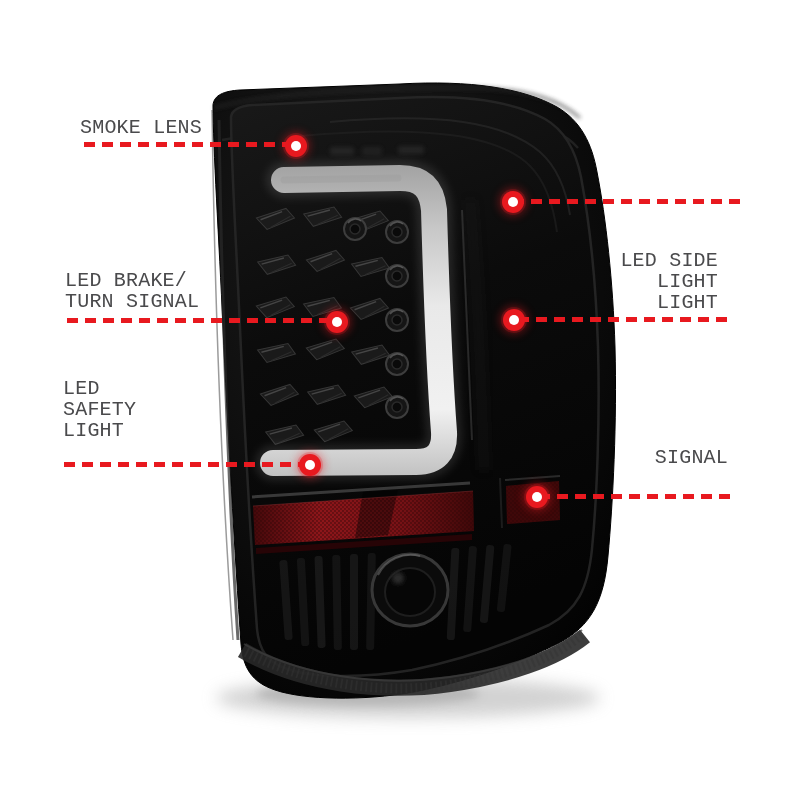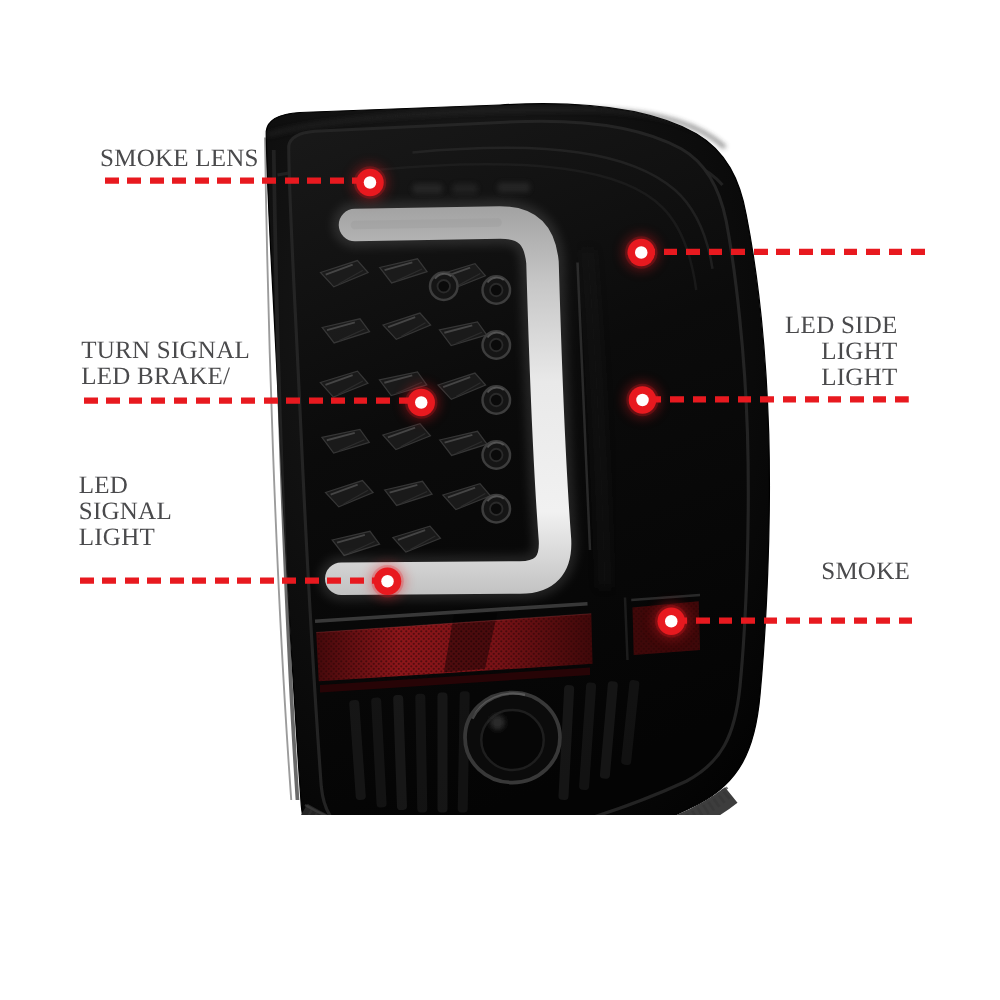--- a/index.html
+++ b/index.html
@@ -1,21 +1,21 @@
 <!DOCTYPE html>
 <html style="--label-text: #4a4a4c; --callout-red: #e8191f; --dot-center: #ffffff; --housing-black: #0c0c0c; --light-bar-gray: #ececec; --reflector-red: #8e161a; --shadow-gray: #c7c7c7; --page-bg: #ffffff;"><head>
 <meta charset="utf-8">
 <style>
   html,body{margin:0;padding:0;background:#ffffff;}
   .stage{
     position:relative;
-    width:800px;height:652px;
+    width:800px;height:800px;
     background:var(--page-bg,#ffffff);
     overflow:hidden;
-    font-family:Liberation Serif, serif;
+    font-family:Liberation Mono, monospace;
   }
   .art{position:absolute;left:0;top:0;width:800px;height:800px;display:block;}
   .callout-label{
     position:absolute;
     font-size:20px;
     line-height:21px;
     letter-spacing:0.2px;
     color:var(--label-text,#4a4a4c);
     white-space:nowrap;
   }
@@ -228,41 +228,41 @@
   <div class="callout-label" style="left:80px;top:117px;">
     <div>SMOKE LENS</div>
   </div>
   <div class="dash" style="left:84px;top:142px;width:206px;"></div>
   <div class="dot" style="left:285px;top:135px;"></div>
 
   <div class="dash rtl" style="left:520px;top:199px;width:220px;"></div>
   <div class="dot" style="left:502px;top:191px;"></div>
 
   <div class="callout-label" style="left:65px;top:270px;">
+    <div>LED BRAKE/</div>
     <div>TURN SIGNAL</div>
-    <div>LED BRAKE/</div>
   </div>
   <div class="dash" style="left:67px;top:318px;width:262px;"></div>
   <div class="dot" style="left:326px;top:311px;"></div>
 
   <div class="callout-label right" style="right:82px;top:250px;">
     <div>LED SIDE</div>
     <div>LIGHT</div>
     <div>LIGHT</div>
   </div>
   <div class="dash rtl" style="left:521px;top:317px;width:206px;"></div>
   <div class="dot" style="left:503px;top:309px;"></div>
 
   <div class="callout-label" style="left:63px;top:378px;">
     <div>LED</div>
-    <div>SIGNAL</div>
+    <div>SAFETY</div>
     <div>LIGHT</div>
   </div>
   <div class="dash" style="left:64px;top:462px;width:238px;"></div>
   <div class="dot" style="left:299px;top:454px;"></div>
 
   <div class="callout-label right" style="right:72px;top:447px;">
-    <div>SMOKE</div>
+    <div>SIGNAL</div>
   </div>
   <div class="dash rtl" style="left:545px;top:494px;width:185px;"></div>
   <div class="dot" style="left:526px;top:486px;"></div>
 
 </div>
 
 </body></html>

